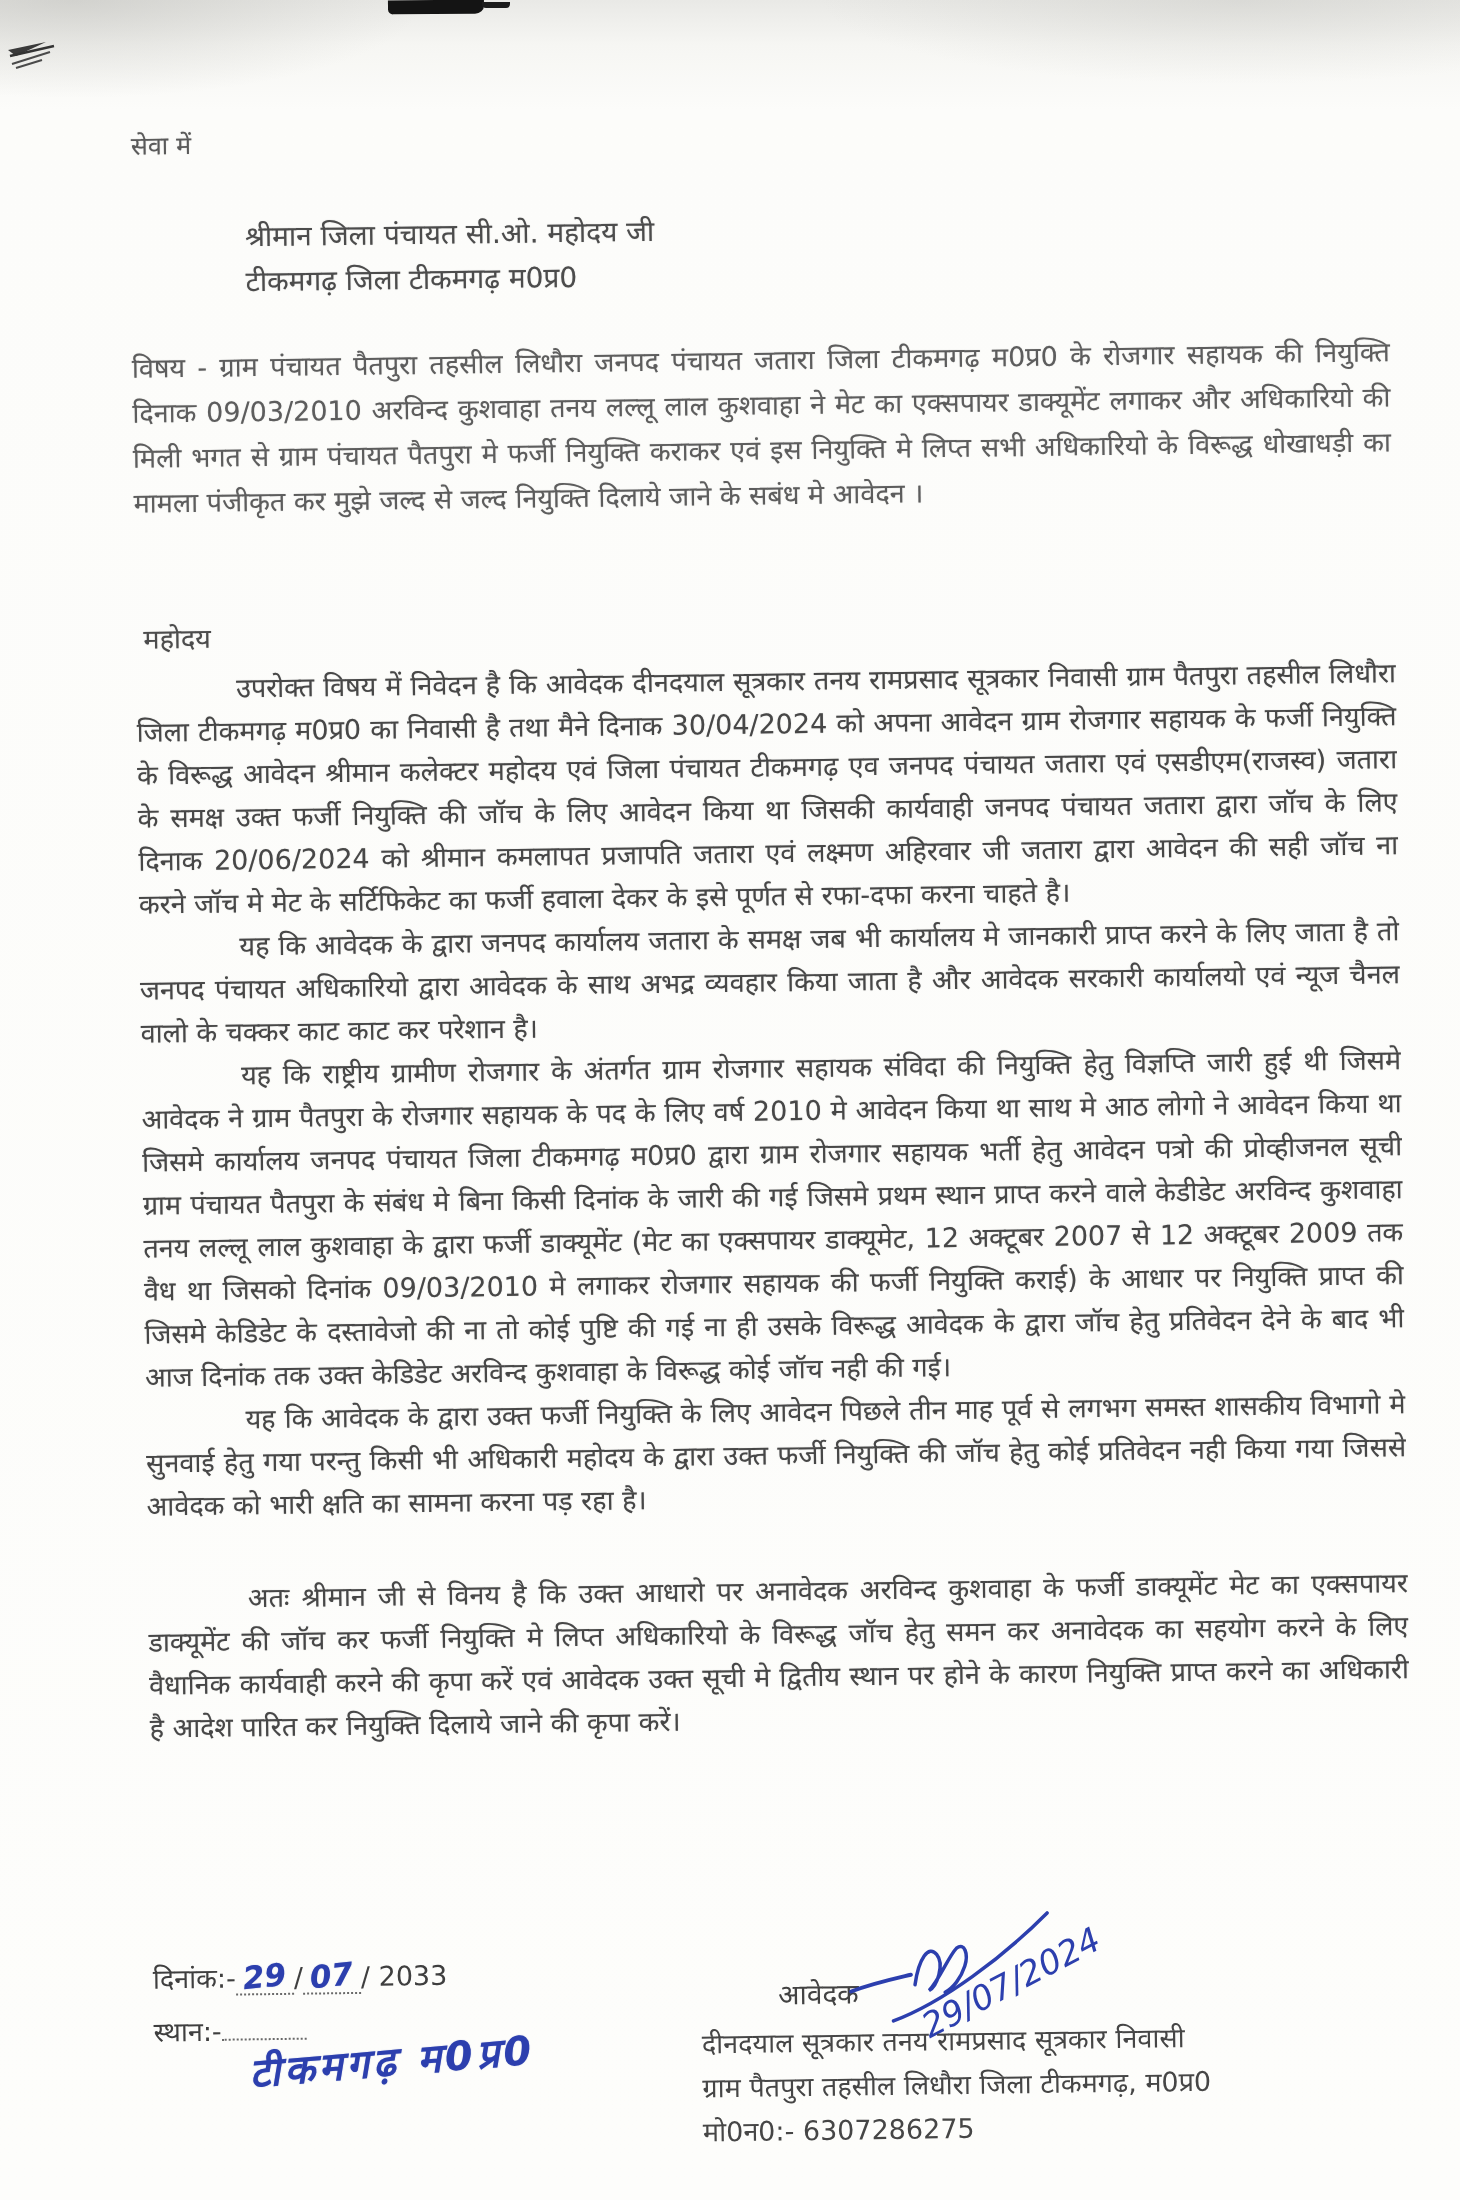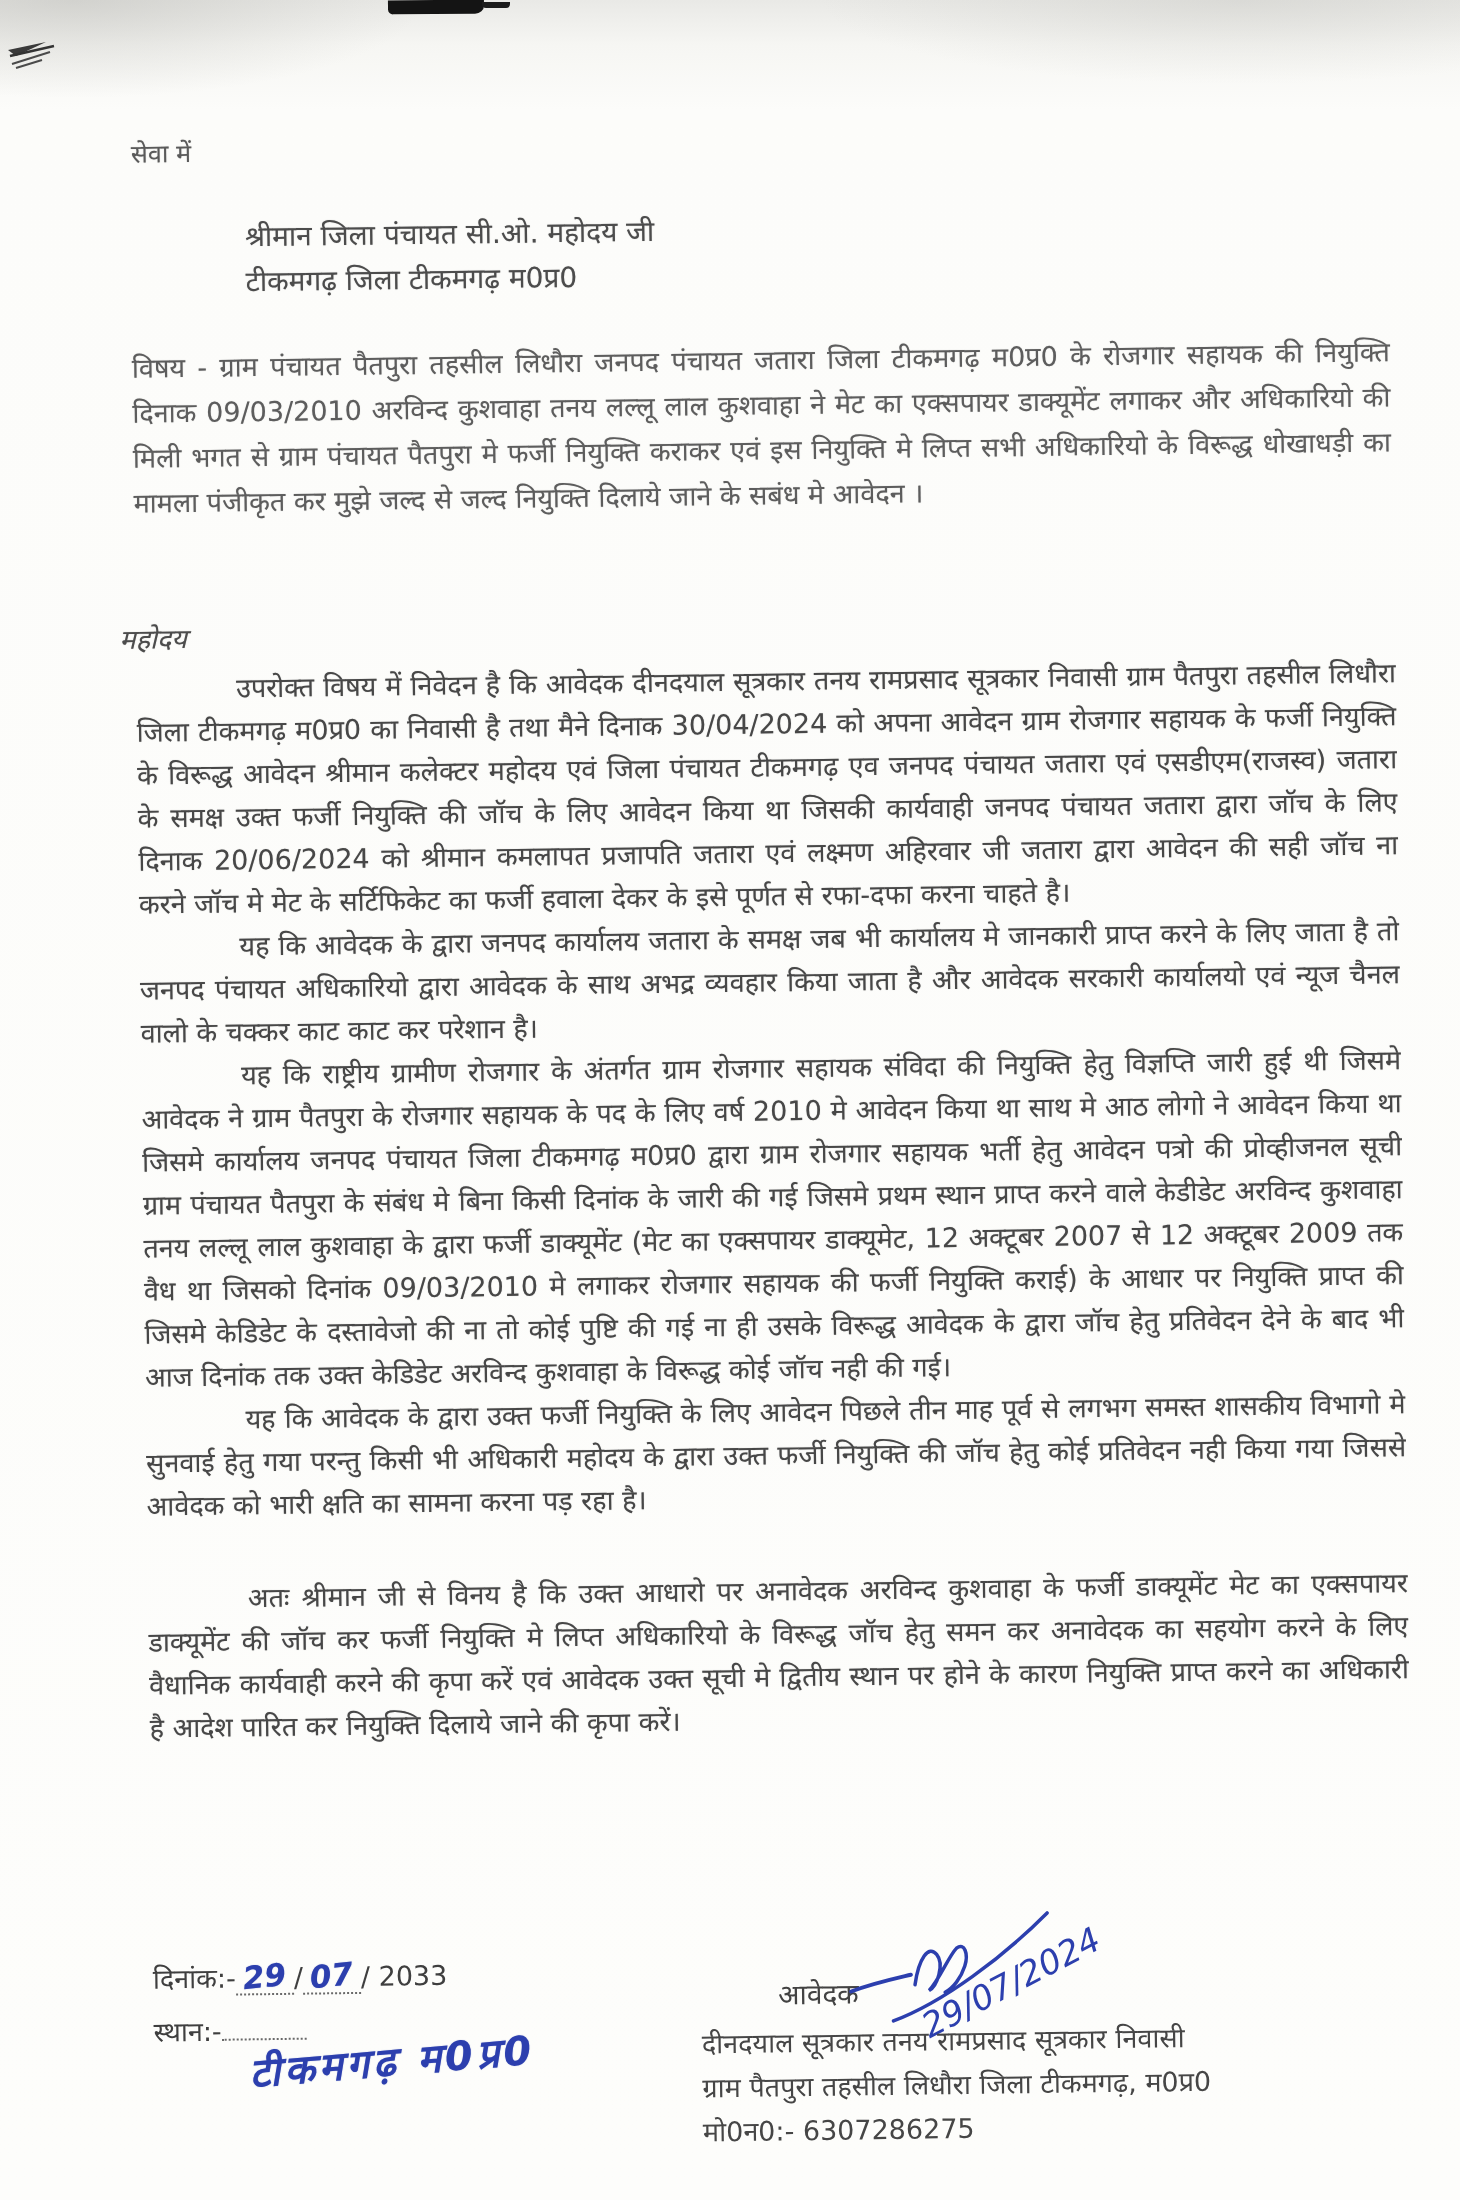--- a/index.html
+++ b/index.html
@@ -16,29 +16,29 @@
   }
   .content{
     position:absolute; inset:0;
     transform:rotate(-0.75deg);
     transform-origin:50% 45%;
   }
   .printed{
     color:#474747;
     text-shadow:0 0 1px rgba(90,90,90,.4);
   }
-  .salutation{position:absolute;left:142px;top:128px;font-size:25px;color:#5a5a5a;}
+  .salutation{position:absolute;left:142px;top:120px;font-size:25px;color:#5a5a5a;}
   .addr1{position:absolute;left:255px;top:210px;font-size:28px;color:#4c4c4c;}
   .addr2{position:absolute;left:255px;top:255px;font-size:28px;color:#4c4c4c;}
   .subject{
     position:absolute;left:140px;top:338px;width:1258px;
     font-size:27px;line-height:45px;text-align:justify;
     color:#5d5d5d;text-shadow:0 0 1px rgba(110,110,110,.4);
   }
-  .greeting{position:absolute;left:124px;top:612px;font-size:27px;color:#4c4c4c;font-style:italic;}
+  .greeting{position:absolute;left:148px;top:612px;font-size:27px;color:#4c4c4c;}
   .body-block{
     position:absolute;left:140px;top:660px;width:1260px;max-height:1305px;overflow:hidden;
     font-size:27px;line-height:43px;text-align:justify;
   }
   .body-block p{margin:0;text-indent:100px;}
   .body-block p.last{margin-top:50px;}
   .footer-left{position:absolute;left:140px;top:1952px;font-size:27px;color:#3f3f3f;}
   .date-row{white-space:nowrap;}
   .dotted{
     display:inline-block;min-width:58px;text-align:center;

